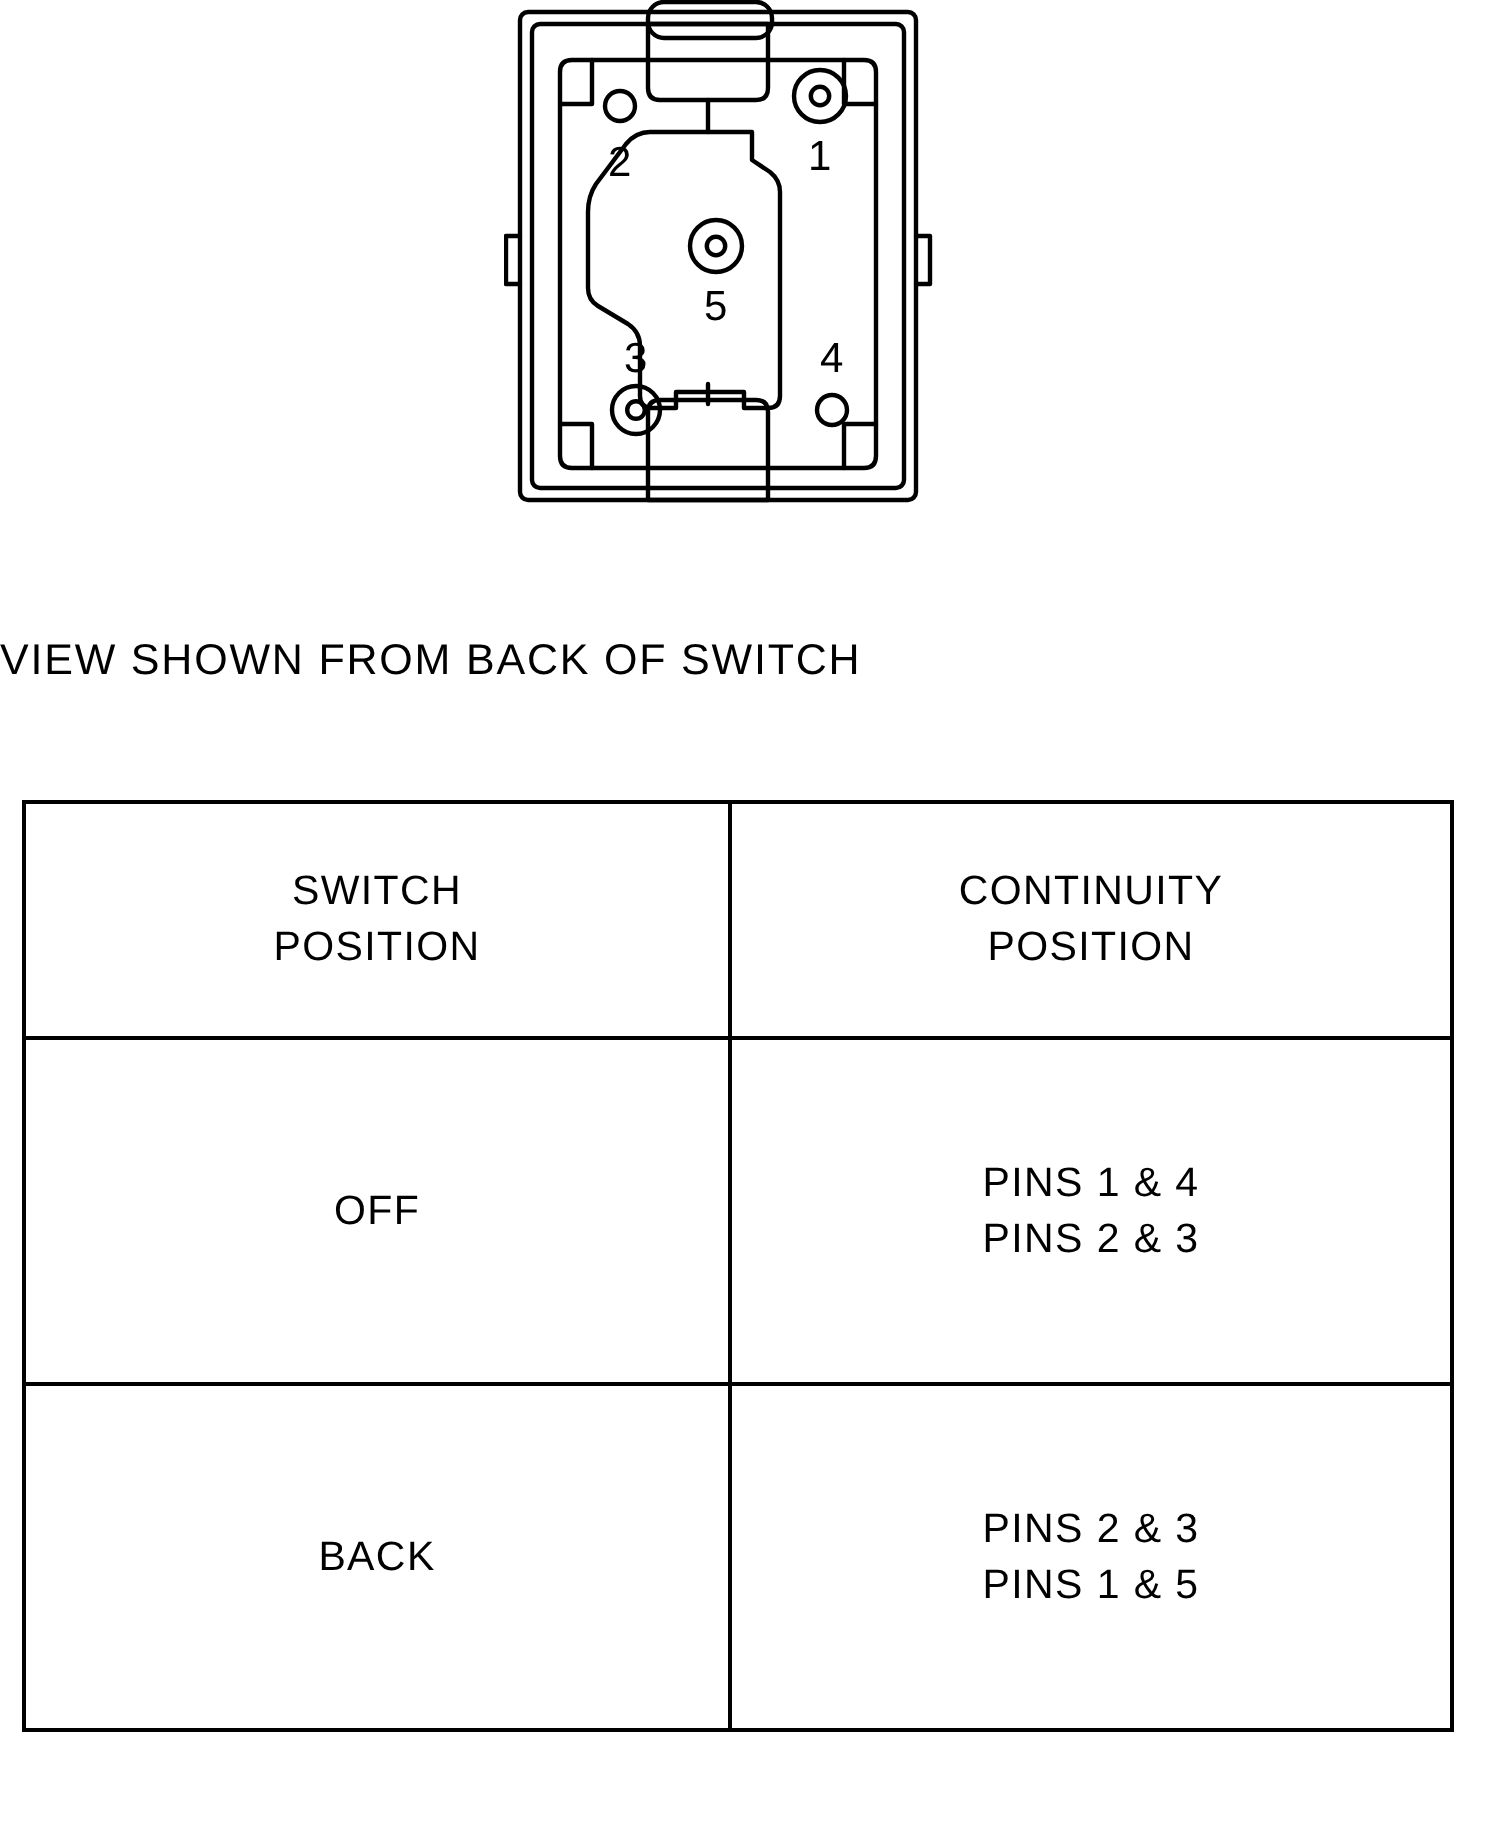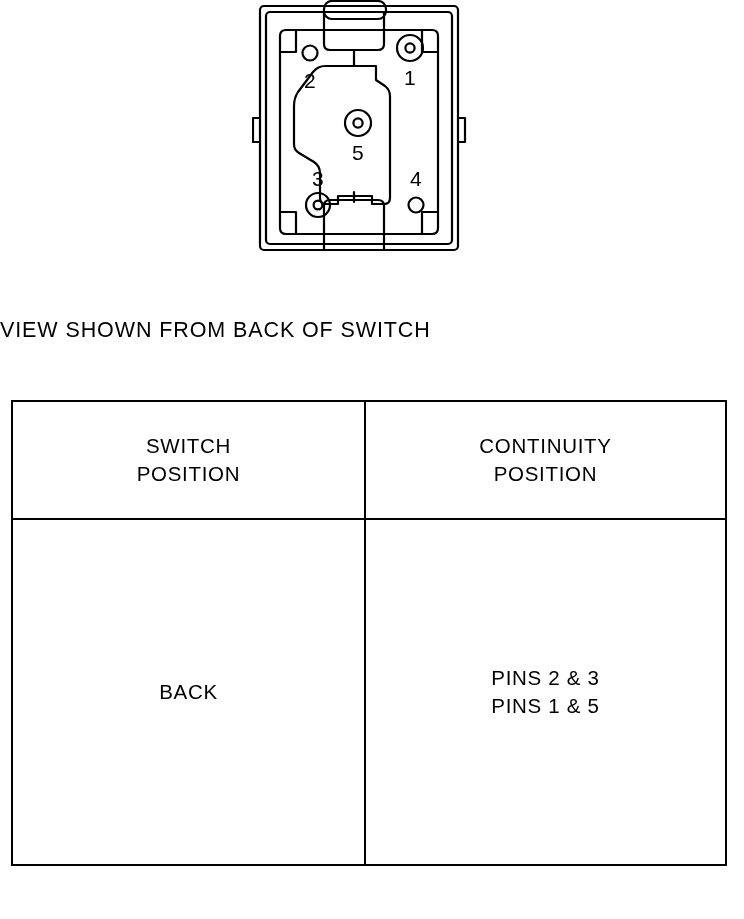--- a/index.html
+++ b/index.html
@@ -161,20 +161,27 @@
         <span class="cell-line">POSITION</span>
       </th>
       <th>
         <span class="cell-line">CONTINUITY</span>
         <span class="cell-line">POSITION</span>
       </th>
     </tr>
   </thead>
   <tbody>
     <tr>
+      <td>OFF</td>
+      <td>
+        <span class="cell-line">PINS 1 &amp; 4</span>
+        <span class="cell-line">PINS 2 &amp; 3</span>
+      </td>
+    </tr>
+    <tr>
       <td>BACK</td>
       <td>
         <span class="cell-line">PINS 2 &amp; 3</span>
         <span class="cell-line">PINS 1 &amp; 5</span>
       </td>
     </tr>
   </tbody>
 </table>
 
 </body></html>

